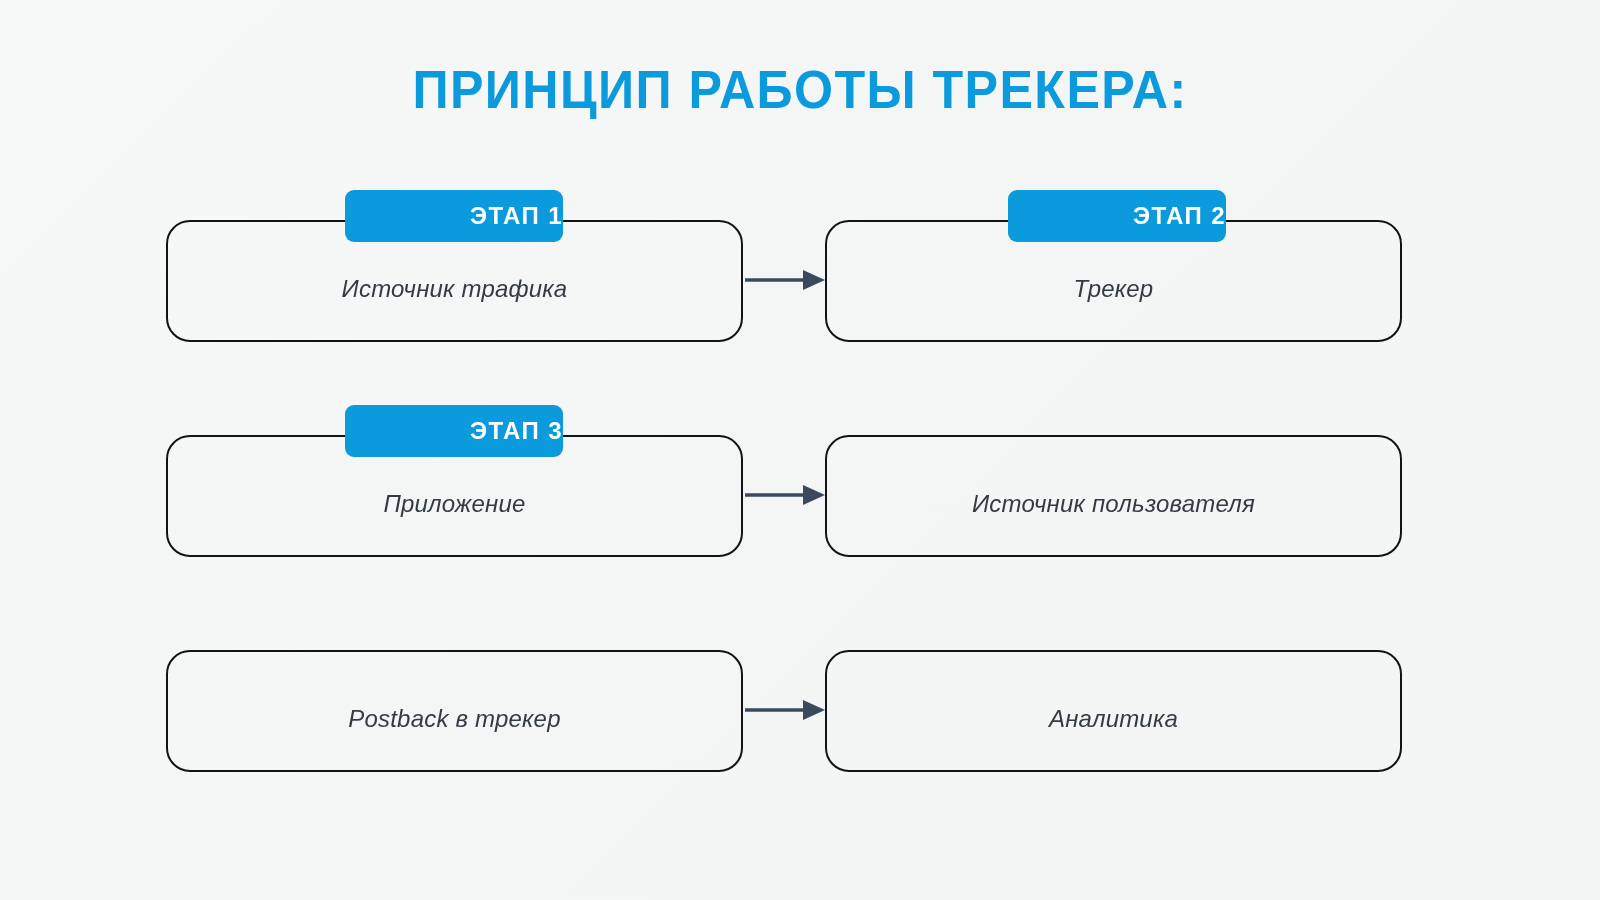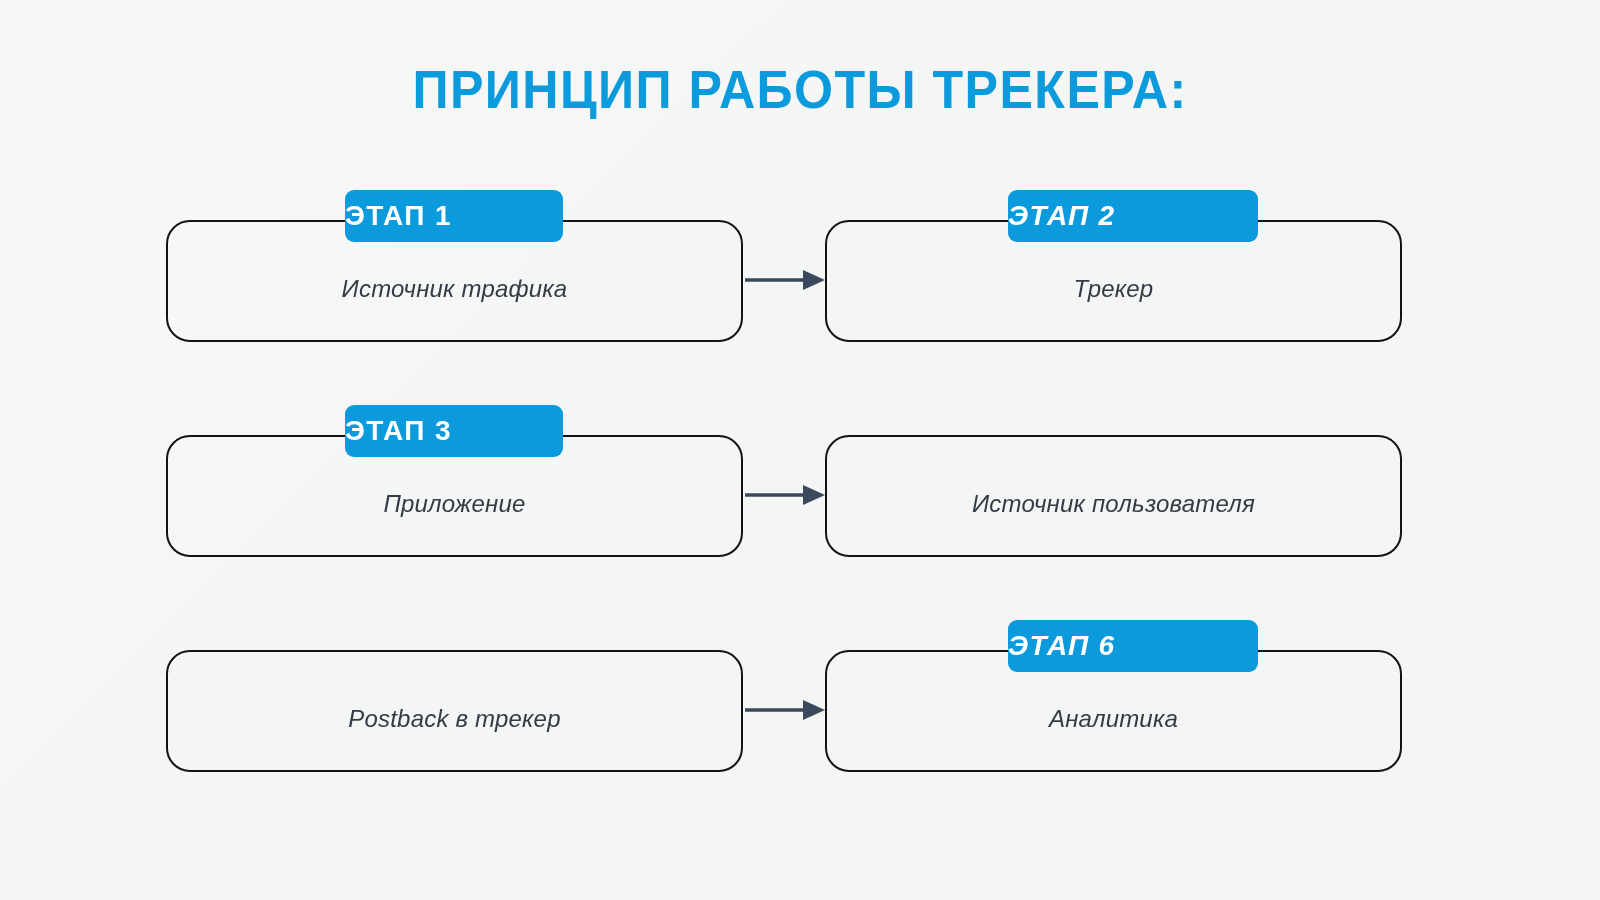--- a/index.html
+++ b/index.html
@@ -97,30 +97,30 @@
 
   
   .badge {
     position: absolute;
     top: -30px;
     height: 52px;
     line-height: 52px;
     border-radius: 9px;
     background: #0b9bdd;
     color: #ffffff;
-    font-size: 28px;
+    font-size: 24px;
     font-weight: bold;
     letter-spacing: 1.4px;
-    text-align: left;
+    text-align: right;
     text-transform: uppercase;
     white-space: nowrap;
     z-index: 3;
   }
   .badge-left  { left: 179px; width: 218px; }
-  .badge-right { left: 183px; width: 250px; font-style: italic; }
+  .badge-right { left: 183px; width: 218px; }
 
   
   .arrow {
     position: absolute;
     z-index: 1;
   }
   .arrow svg { display: block; }
 
   .arrow-1 { left: 745px; top: 265px; }
   .arrow-2 { left: 745px; top: 480px; }
@@ -159,21 +159,20 @@
     </div>
 
     <div class="step col-left row-3">
       <div class="card"></div>
       <div class="card-label">Postback в трекер</div>
     </div>
 
     <div class="step col-right row-3">
       <div class="card"></div>
       <div class="card-label">Аналитика</div>
-      <div class="badge badge-right">ЭТАП 6</div>
     </div>
 
     <div class="arrow arrow-1">
       <svg width="82" height="30" viewBox="0 0 82 30">
         <line x1="0" y1="15" x2="62" y2="15" stroke="#3a4a5c" stroke-width="3.5"></line>
         <polygon points="58,5 80,15 58,25" fill="#3a4a5c"></polygon>
       </svg>
     </div>
 
     <div class="arrow arrow-2">

